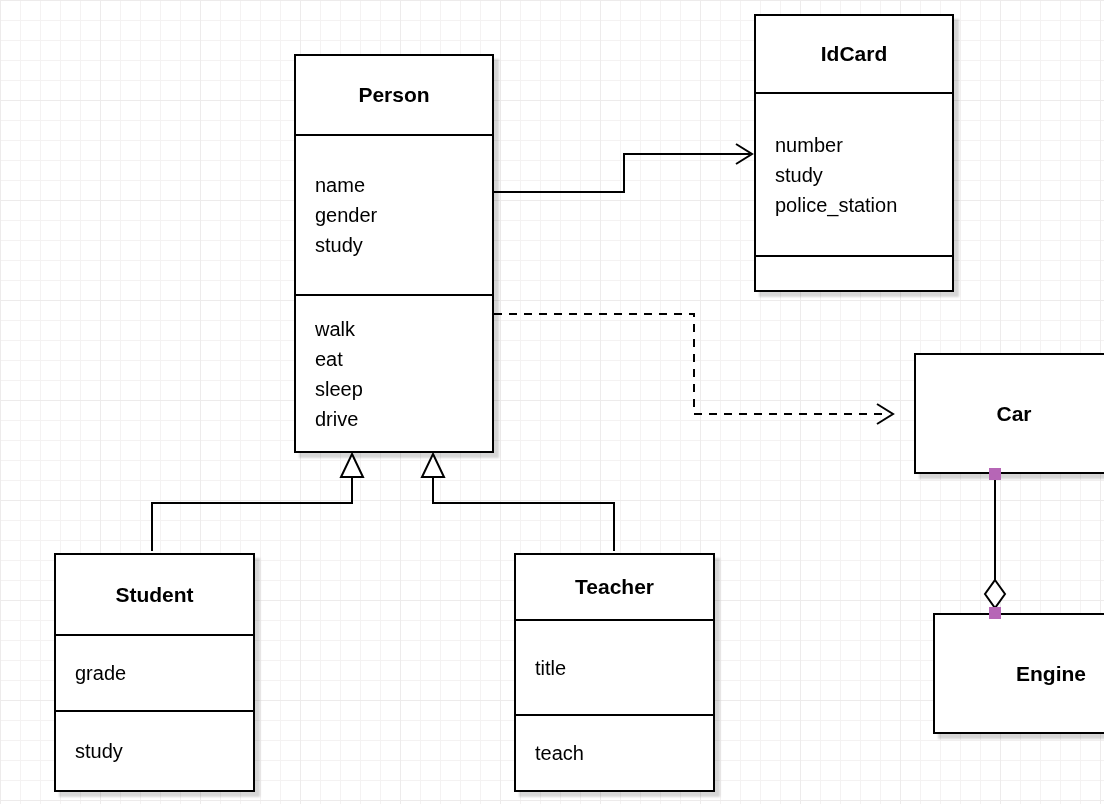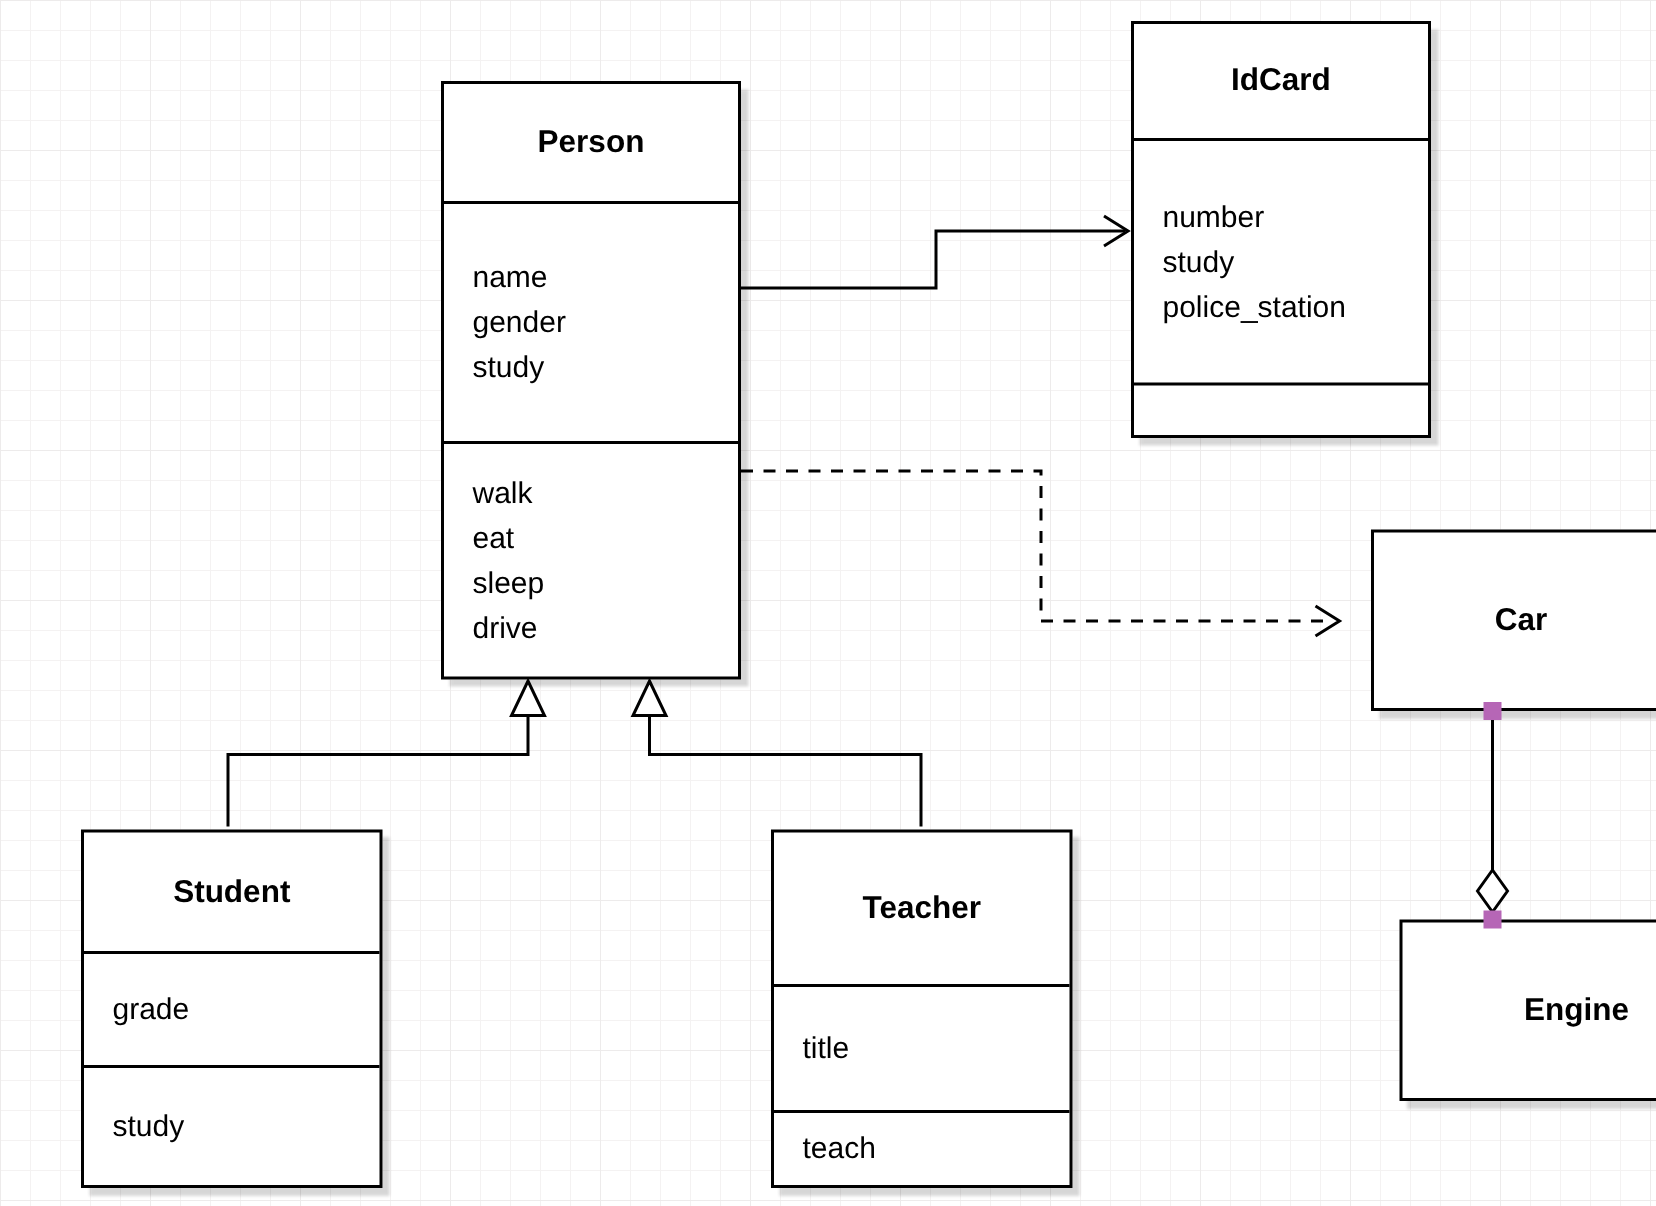--- a/index.html
+++ b/index.html
@@ -77,22 +77,22 @@
     <div class="title" style="height:79px">Student</div>
     <div class="sec" style="height:76px">
       <div class="ln">grade</div>
     </div>
     <div class="sec grow">
       <div class="ln">study</div>
     </div>
   </div>
 
   <div class="uml" style="left:514px;top:553px;width:201px;height:239px;">
-    <div class="title" style="height:101px">Teacher</div>
-    <div class="sec" style="height:84px">
+    <div class="title" style="height:64px">Teacher</div>
+    <div class="sec" style="height:95px">
       <div class="ln">title</div>
     </div>
     <div class="sec grow">
       <div class="ln">teach</div>
     </div>
   </div>
 
   <svg class="overlay" width="1104" height="804" viewBox="0 0 1104 804">
 
     <g>

